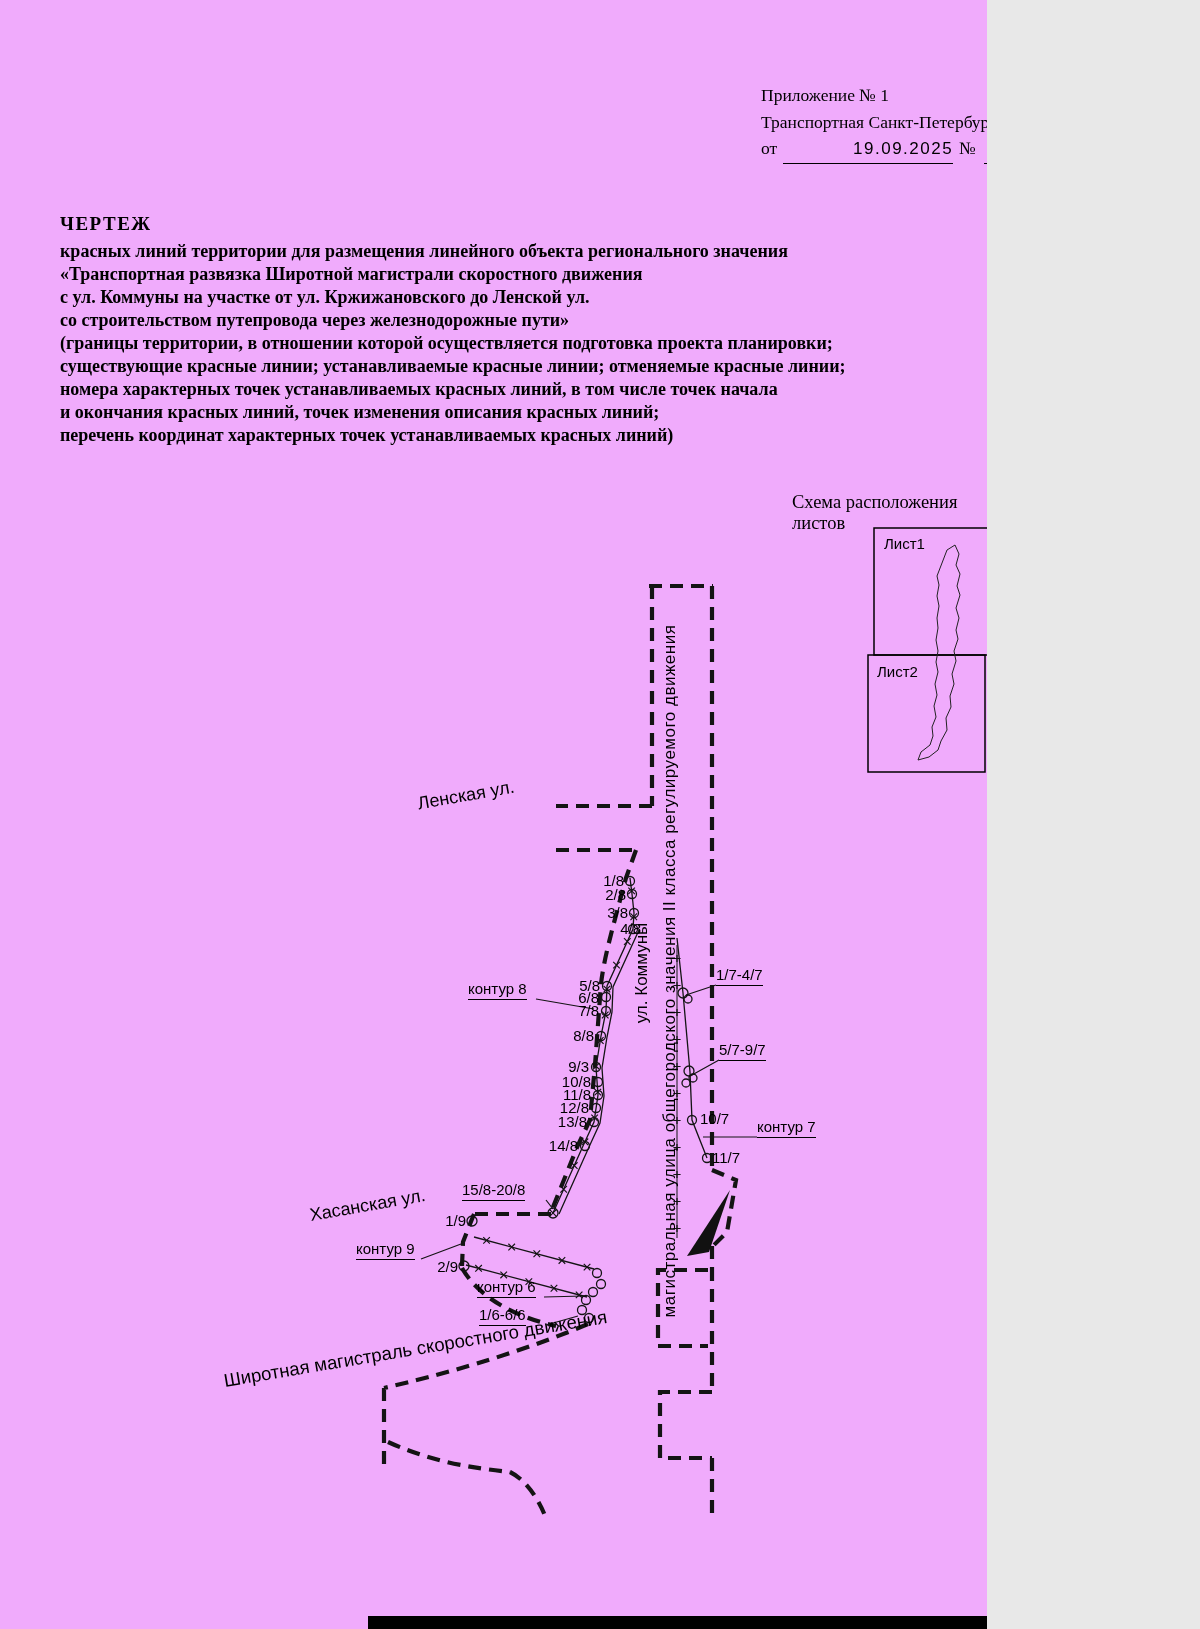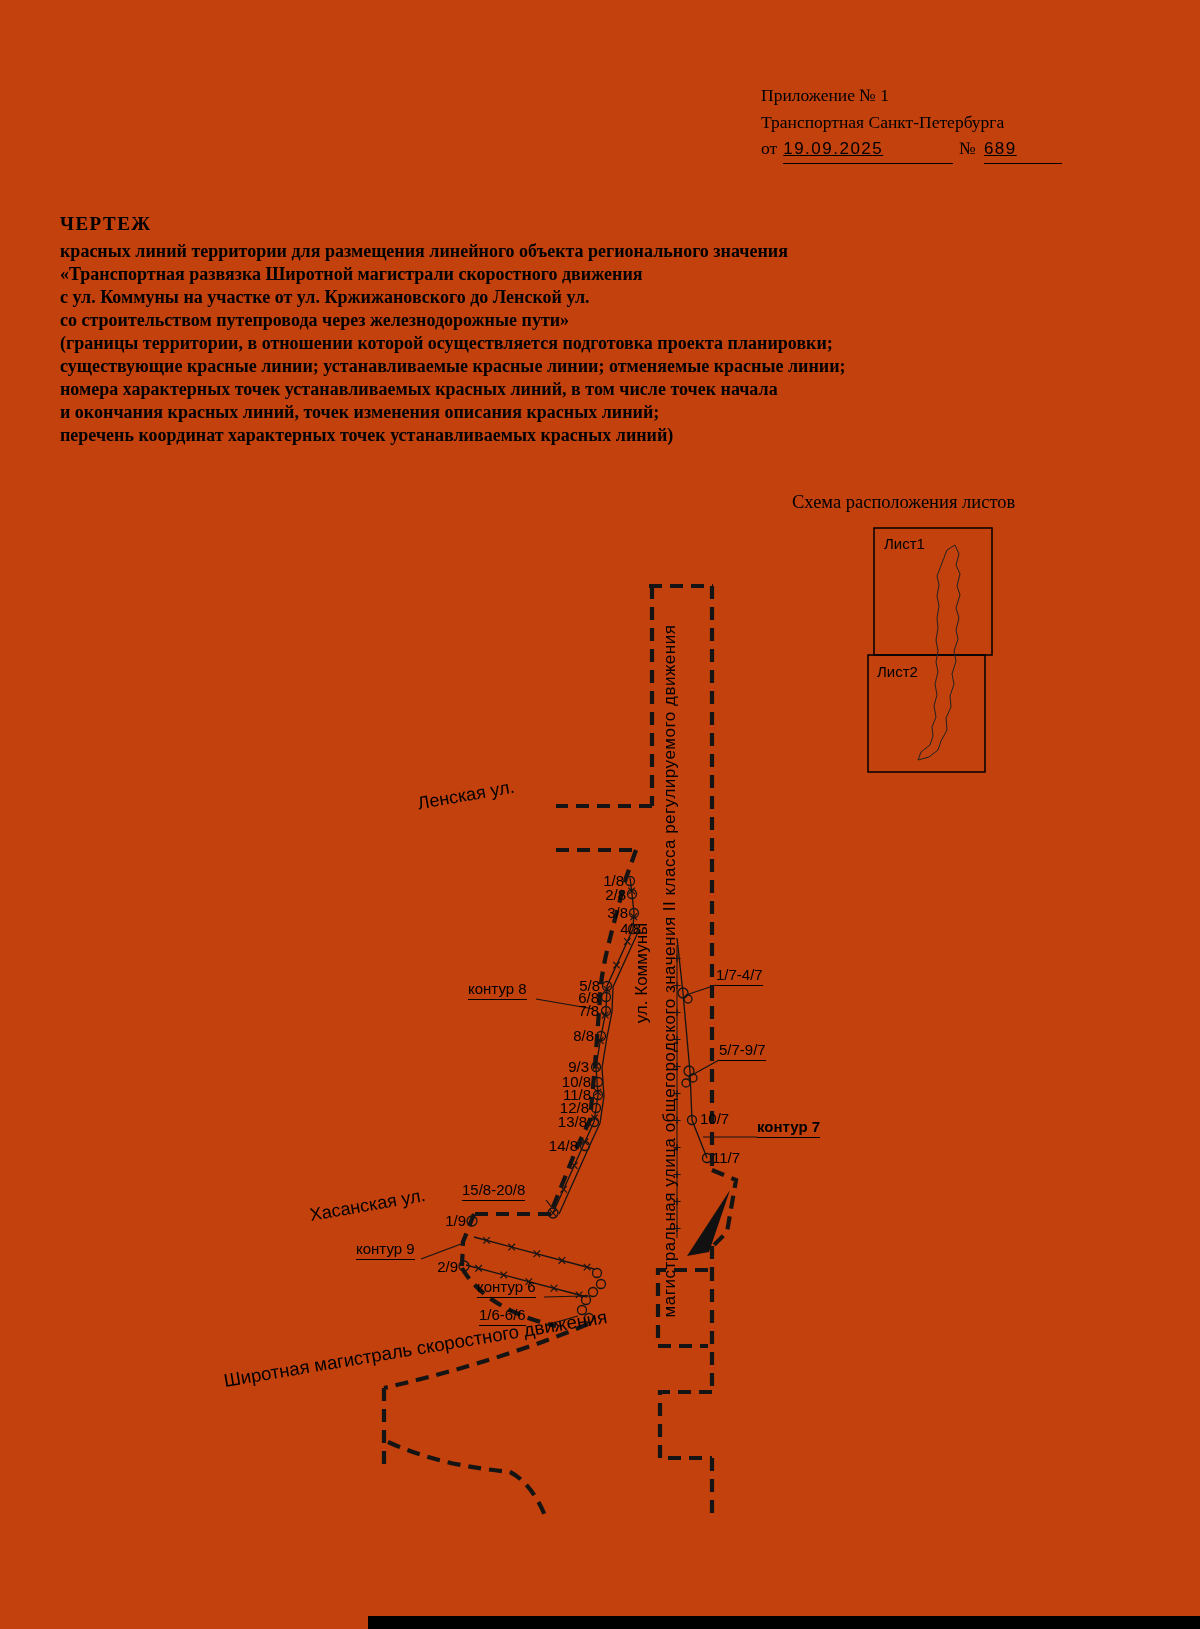--- a/index.html
+++ b/index.html
@@ -1,21 +1,21 @@
 <!DOCTYPE html>
 <html><head>
 <meta charset="utf-8">
 <style>
   html,body{margin:0;padding:0;background:#e8e8e8;}
-  #page{position:relative;width:1200px;height:1629px;background:#c2410c;
+  #page{position:relative;width:987px;height:1629px;background:#f0abfc;
         font-family:"Liberation Serif",serif;color:#000;overflow:hidden;}
 
   
   .hdr{position:absolute;left:761px;top:82px;font-size:17.5px;line-height:26.5px;white-space:nowrap;}
-  .u{display:inline-block;border-bottom:1.7px solid #000;text-align:left;text-decoration:underline;}
+  .u{display:inline-block;border-bottom:1.7px solid #000;text-align:right;}
   .u1{min-width:170px;margin-left:6px;margin-right:6px;}
   .u2{min-width:78px;margin-left:8px;}
   .typed{font-family:"Liberation Sans",sans-serif;font-size:17px;letter-spacing:1.5px;}
 
   
   .title{position:absolute;left:60px;top:212px;width:1080px;text-align:left;
          font-weight:bold;font-size:18px;line-height:23px;}
   .title .head{font-size:19px;letter-spacing:1.5px;margin-bottom:5px;}
 
   
@@ -201,21 +201,21 @@
   <div class="lbl" style="left:884px;top:535px;">Лист1</div>
   <div class="lbl" style="left:877px;top:663px;">Лист2</div>
 
   <div class="lbl big rot10" style="left:417px;top:786px;">Ленская ул.</div>
   <div class="lbl vert" style="left:577px;top:964px;width:130px;font-size:17px;">ул. Коммуны</div>
   <div class="lbl vert" style="left:274px;top:962px;width:792px;font-size:17px;letter-spacing:0.5px;">магистральная улица общегородского значения II класса регулируемого движения</div>
   <div class="lbl big rot10" style="left:309px;top:1196px;">Хасанская ул.</div>
   <div class="lbl" style="left:224px;top:1372px;font-size:18.5px;transform:rotate(-9.5deg);transform-origin:left center;">Широтная магистраль скоростного движения</div>
 
   <div class="lbl ul" style="left:468px;top:980px;">контур 8</div>
-  <div class="lbl ul" style="left:757px;top:1118px;font-weight:bold;">контур 7</div>
+  <div class="lbl ul" style="left:757px;top:1118px;">контур 7</div>
   <div class="lbl ul" style="left:356px;top:1240px;">контур 9</div>
   <div class="lbl ul" style="left:477px;top:1278px;">контур 6</div>
 
   <div class="lbl ra" style="left:624px;top:872px;">1/8</div>
   <div class="lbl ra" style="left:626px;top:886px;">2/8</div>
   <div class="lbl ra" style="left:628px;top:904px;">3/8</div>
   <div class="lbl ra" style="left:627px;top:920px;margin-left:14px;">4/8</div>
   <div class="lbl ra" style="left:600px;top:977px;">5/8</div>
   <div class="lbl ra" style="left:599px;top:989px;">6/8</div>
   <div class="lbl ra" style="left:599px;top:1002px;">7/8</div>

